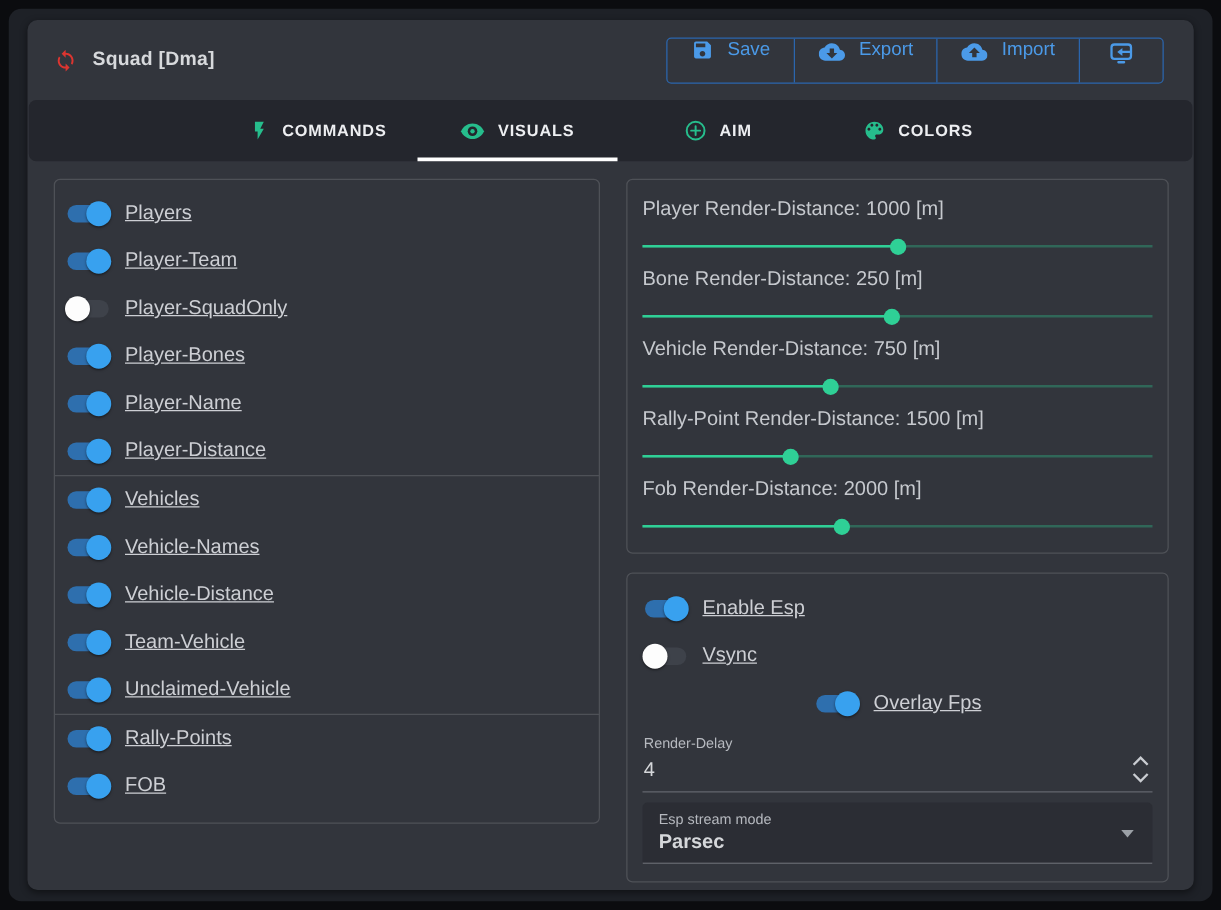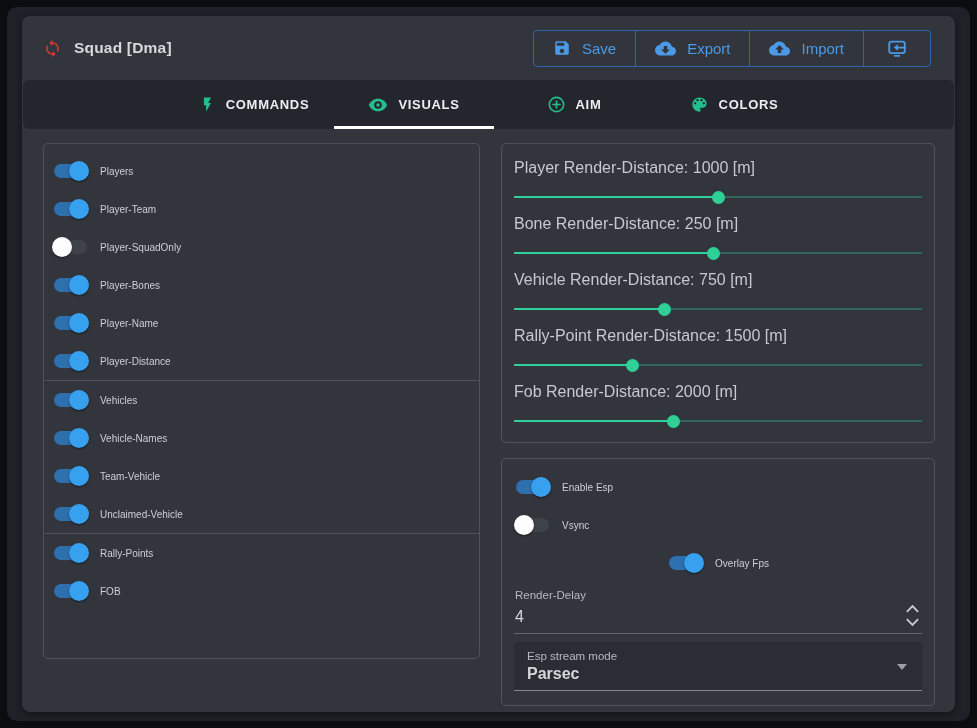--- a/index.html
+++ b/index.html
@@ -7,21 +7,21 @@
               font-family:"Liberation Sans", sans-serif; }
   .window { position:absolute; inset:7px; background:#1e2127; border-radius:10px; padding:9px 15px; }
   .card { background:#32353c; border-radius:8px; height:696px; display:flex; flex-direction:column;
           box-shadow:0 2px 6px rgba(0,0,0,.45); }
 
   
   .header { height:64px; display:flex; align-items:center; padding:0 24px 0 21px; flex:0 0 auto; }
   .logo { width:19px; height:19px; margin-right:12px; display:flex; }
   .title { font-size:15.5px; font-weight:bold; color:#d7d9dc; letter-spacing:.2px; }
   .btn-group { margin-left:auto; display:flex; border:1px solid #2b66ad; border-radius:4px; height:37px; }
-  .hbtn { display:flex; align-items:center; gap:11px; padding:0 19px; background:transparent;
+  .hbtn { display:flex; gap:11px; padding:0 19px; background:transparent;
           border:none; border-left:1px solid #2b66ad; color:#4b9ae8; font-size:15px;
           font-family:"Liberation Sans",sans-serif; cursor:pointer; }
   .hbtn:first-child { border-left:none; }
   .hbtn svg { flex:0 0 auto; }
   .hbtn.icon-only { padding:0 22px; }
 
   
   .tabstrip { height:49px; background:#24262d; border-radius:6px; margin:0 1px; display:flex;
               padding-left:151px; flex:0 0 auto; }
   .tab { width:160px; display:flex; align-items:center; justify-content:center; gap:10px;
@@ -32,21 +32,21 @@
   
   .content { flex:1; display:flex; gap:21px; padding:14px 20px 0 21px; }
   .panel { border:1px solid rgba(255,255,255,.14); border-radius:5px; }
   .left-panel { width:437px; height:516px; padding-top:8px; }
   .right-col { flex:1; display:flex; flex-direction:column; gap:15px;border-radius:22px; }
   .sliders-panel { height:300px; padding:15px 12px 0; }
   .esp-panel { height:248px; padding:9px 12px 0; }
 
   
   .trow { height:38px; display:flex; align-items:center; gap:11px; padding-left:8px; }
-  .trow-label { font-size:10px; color:#cdcfd4; }
+  .trow-label { font-size:16px; color:#cdcfd4;text-decoration:underline; }
   .divider { height:1px; background:rgba(255,255,255,.14); }
   .toggle { width:37px; height:20px; position:relative; flex:0 0 auto; cursor:pointer; }
   .toggle .track { position:absolute; left:2px; top:3px; width:33px; height:14px; border-radius:7px; }
   .toggle .thumb { position:absolute; top:0; width:20px; height:20px; border-radius:50%;
                    box-shadow:0 1px 2px rgba(0,0,0,.5); }
   .toggle.on .track { background:#2e6fae; }
   .toggle.on .thumb { left:17px; background:#38a1ef; }
   .toggle.off .track { background:#3e424a; }
   .toggle.off .thumb { left:0; background:#fdfdfd; }
 
@@ -219,20 +219,27 @@
               <span class="track"></span>
               <span class="thumb"></span>
             </span>
           <span class="trow-label">Vehicle-Names</span>
         </div>
         <div class="trow">
           <span class="toggle on">
               <span class="track"></span>
               <span class="thumb"></span>
             </span>
+          <span class="trow-label">Vehicle-Distance</span>
+        </div>
+        <div class="trow">
+          <span class="toggle on">
+              <span class="track"></span>
+              <span class="thumb"></span>
+            </span>
           <span class="trow-label">Team-Vehicle</span>
         </div>
         <div class="trow">
           <span class="toggle on">
               <span class="track"></span>
               <span class="thumb"></span>
             </span>
           <span class="trow-label">Unclaimed-Vehicle</span>
         </div>
         <div class="divider"></div>

